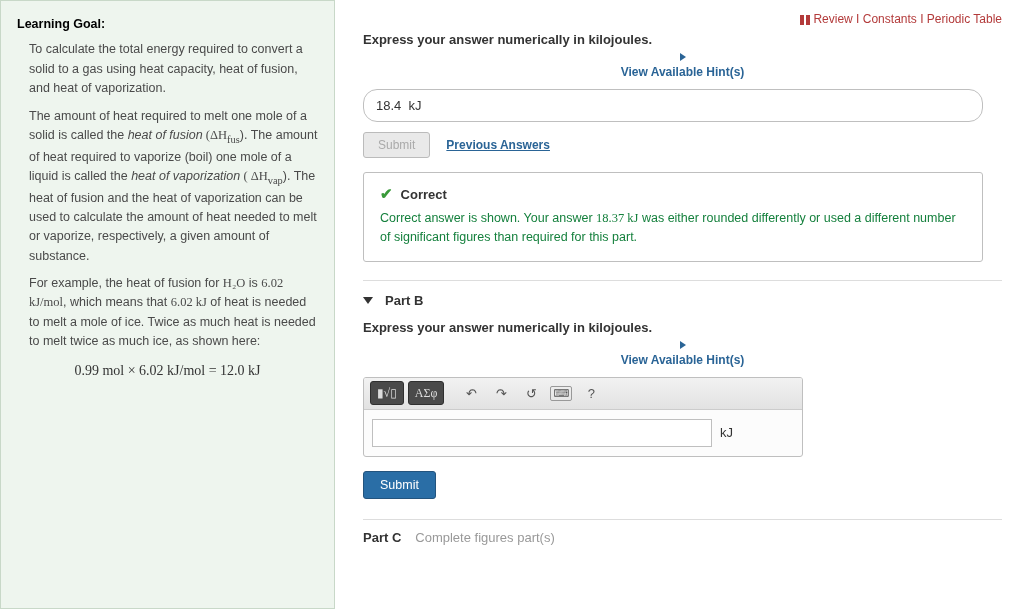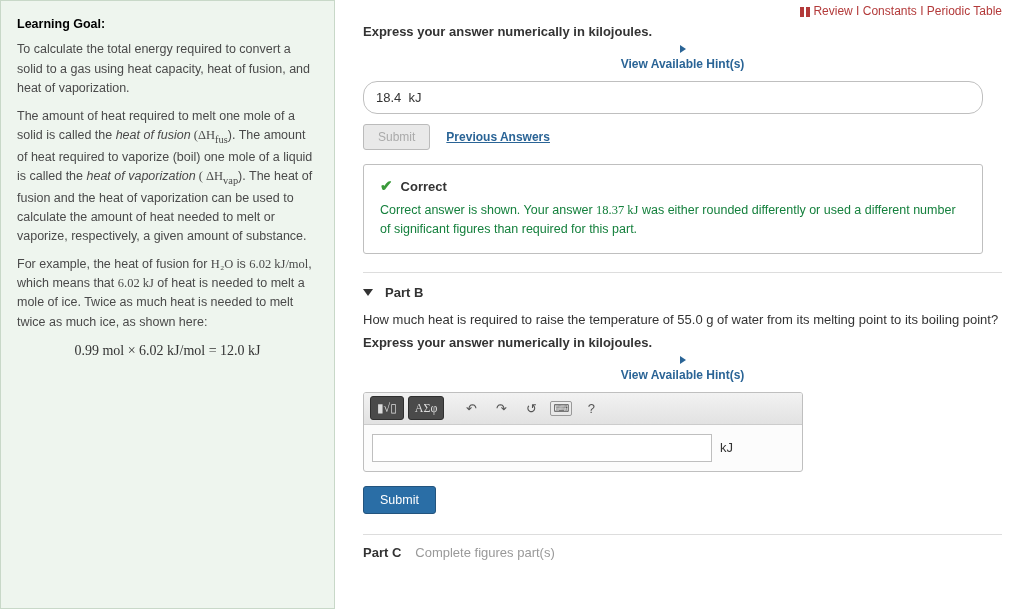--- a/index.html
+++ b/index.html
@@ -20,34 +20,34 @@
     padding: 14px 16px;
     line-height: 1.55;
     color: #4a4a4a;
     font-size: 12.5px;
   }
   .left-panel .heading {
     font-weight: bold;
     color: #000000;
     margin-bottom: 6px;
   }
-  .left-panel p { margin-bottom: 8px; }
+  .left-panel p { margin-bottom: 8px; margin-left: 12px; }
   .left-panel .eq {
     text-align: center;
     font-family: "Times New Roman", serif;
     font-size: 14px;
     color: #333;
     margin-top: 4px;
   }
   .left-panel em { font-style: italic; }
   .left-panel .math { font-family: "Times New Roman", serif; }
 
   .right-panel {
     flex: 1;
-    padding: 4px 22px 0 28px;
+    padding: 12px 22px 0 28px;
     position: relative;
   }
   .top-links {
     text-align: right;
     font-size: 12px;
     color: #b33a3a;
     margin-bottom: 6px;
   }
   .top-links .icon-doc {
     display: inline-block;
@@ -259,21 +259,20 @@
         <span>Correct answer is shown. Your answer </span><span class="mathv">18.37 kJ</span><span> was either rounded differently or used a different number of significant figures than required for this part.</span>
       </div>
     </div>
   </div>
 
   <div class="part-header">
     <span class="tri-down"></span>
     <span>Part B</span>
   </div>
   <div>
-    <div class="q-text">How much heat is required to raise the temperature of 55.0 g of water from its melting point to its boiling point?</div>
     <div class="instr">Express your answer numerically in kilojoules.</div>
     <div class="hints-link">
       <span class="tri-right"></span>
       <span>View Available Hint(s)</span>
     </div>
     <div class="answer-widget">
       <div class="toolbar">
         <div class="tb-btn tb-dark">▮√▯</div>
         <div class="tb-btn tb-dark">ΑΣφ</div>
         <div style="flex:0 0 6px"></div>

